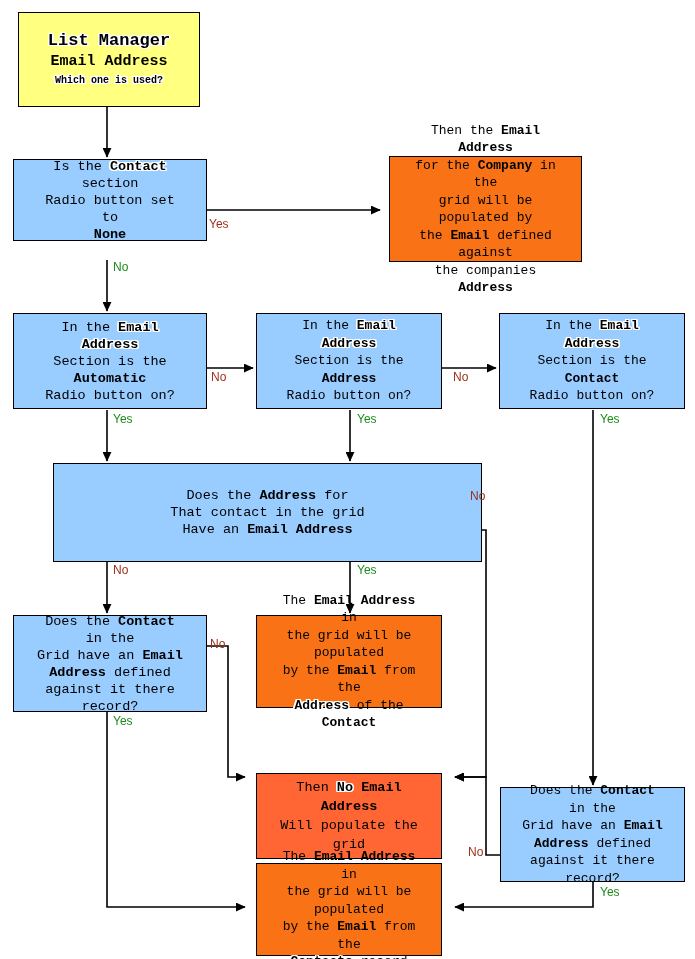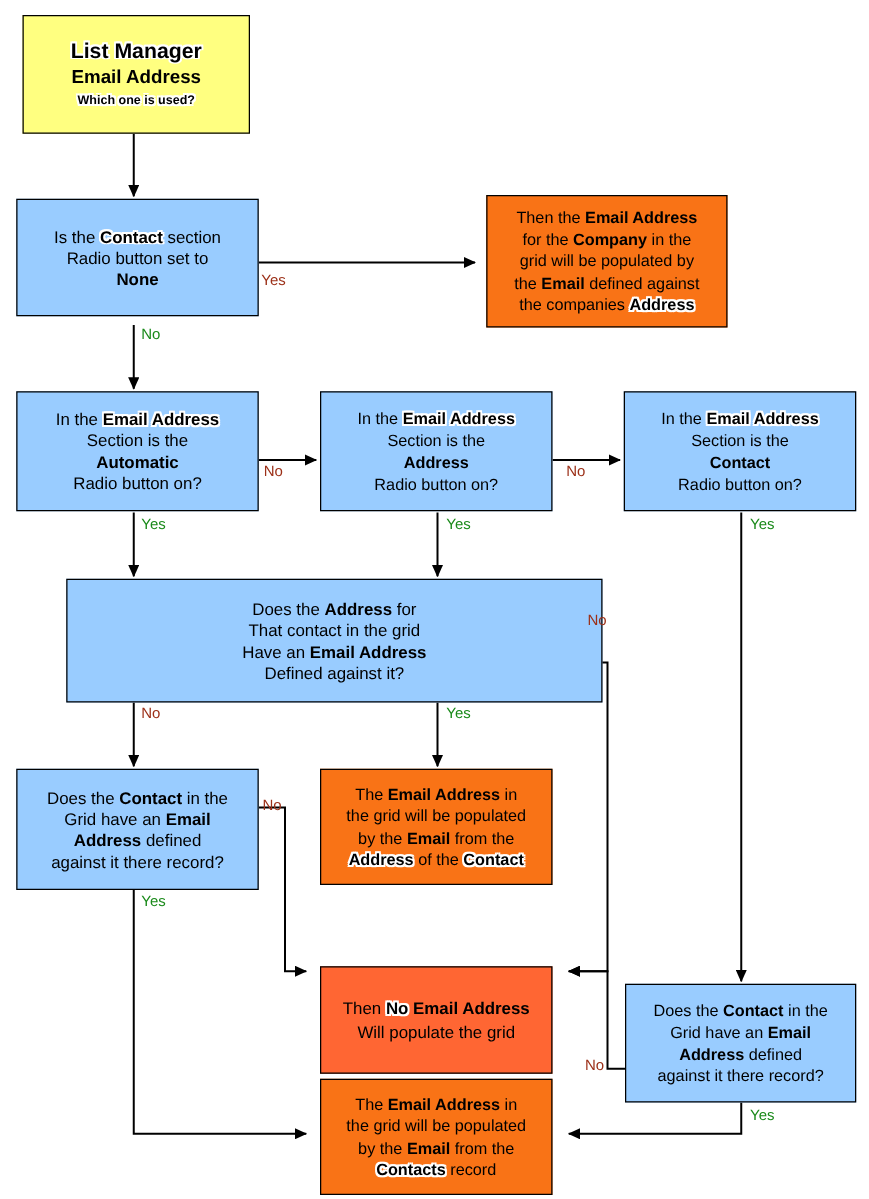--- a/index.html
+++ b/index.html
@@ -27,21 +27,21 @@
     border: 1px solid #000000;
     display: flex;
     align-items: center;
     justify-content: center;
     text-align: center;
     color: #000000;
     font-size: 13.5px;
     line-height: 17px;
     letter-spacing: 0px;
   }
-  .node .inner { width: 100%; padding: 0 0; box-sizing: border-box; }
+  .node .inner { width: 100%; padding: 0 20px; box-sizing: border-box; font-family: Liberation Mono, monospace; }
   .fill-yellow { background: #ffff80; }
   .fill-blue   { background: #99ccff; }
   .fill-green  { background: #f97316; }
   .fill-orange { background: #ff6633; margin-top: 39px; }
 
   
   .b { font-weight: bold; }
   
   .ol {
     font-weight: bold;
@@ -110,21 +110,21 @@
 </svg>
 
 <div class="node fill-yellow" style="left:18px; top:12px; width:182px; height:95px;">
   <div class="inner">
     <div class="title-line ol">List Manager</div>
     <div class="sub-line">Email Address</div>
     <div class="sub-line2 ol">Which one is used?</div>
   </div>
 </div>
 
-<div class="node fill-blue" style="left:13px; top:159px; width:194px; height:94px;">
+<div class="node fill-blue" style="left:13px; top:159px; width:194px; height:82px;">
   <div class="inner">
     <div><span>Is the </span><span class="ol">Contact</span><span> section</span></div>
     <div>Radio button set to</div>
     <div class="b">None</div>
   </div>
 </div>
 
 <div class="node fill-green" style="left:389px; top:156px; width:193px; height:106px; font-size:13px; line-height:17.5px;">
   <div class="inner">
     <div><span>Then the </span><span class="b">Email Address</span></div>
@@ -160,21 +160,20 @@
     <div class="b">Contact</div>
     <div>Radio button on?</div>
   </div>
 </div>
 
 <div class="node fill-blue" style="left:13px; top:463px; width:429px; height:99px;margin-left:40px;">
   <div class="inner">
     <div><span>Does the </span><span class="b">Address</span><span> for</span></div>
     <div>That contact in the grid</div>
     <div><span>Have an </span><span class="b">Email Address</span></div>
-    <div>Defined against it?</div>
   </div>
 </div>
 
 <div class="node fill-blue" style="left:13px; top:615px; width:194px; height:97px;">
   <div class="inner">
     <div><span>Does the </span><span class="b">Contact</span><span> in the</span></div>
     <div><span>Grid have an </span><span class="b">Email</span></div>
     <div><span class="b">Address</span><span> defined</span></div>
     <div>against it there record?</div>
   </div>

